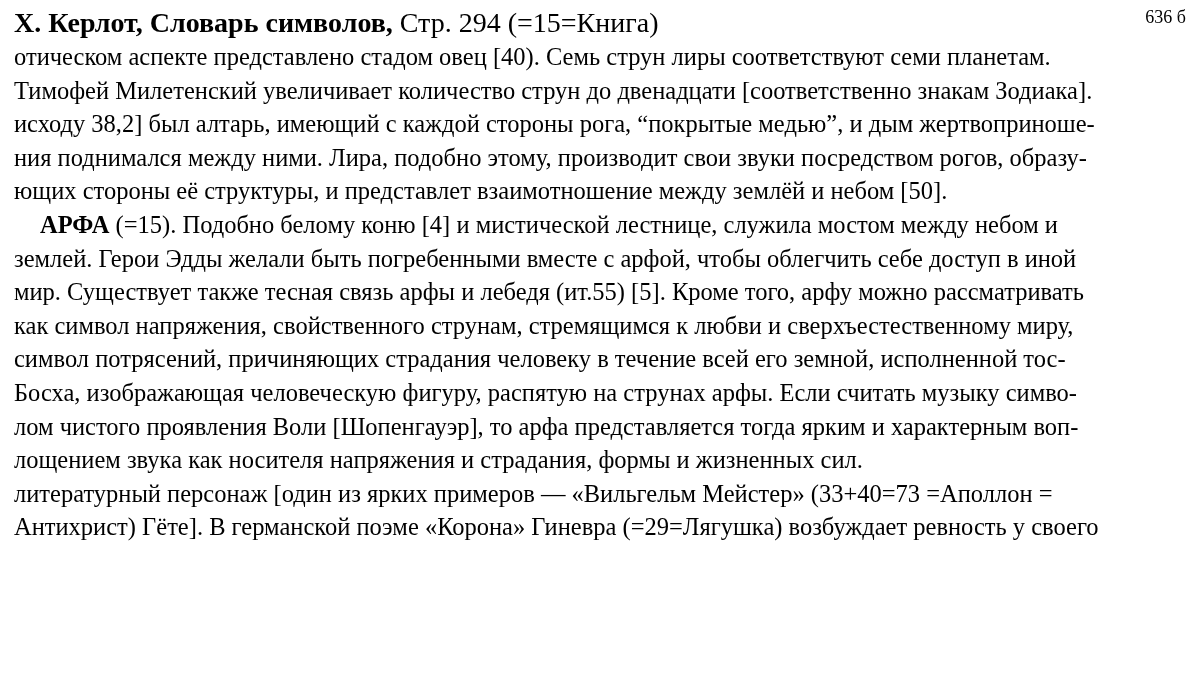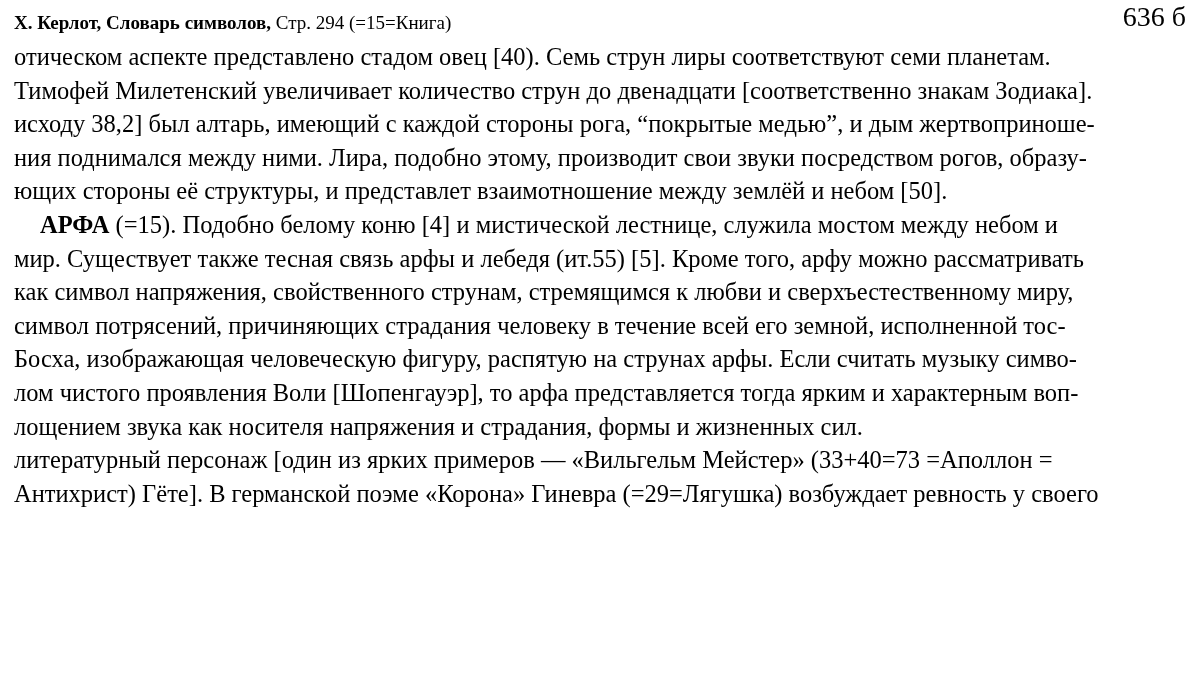--- a/index.html
+++ b/index.html
@@ -20,32 +20,32 @@
     height: 698px;
     box-sizing: border-box;
     padding: 8px 14px 0 14px;
   }
   .header-row {
     position: relative;
     display: block;
     height: 32px;
   }
   .header-title {
-    font-size: 19px;
+    font-size: 28px;
     line-height: 30px;
     white-space: nowrap;
   }
   .header-title .bold {
     font-weight: bold;
   }
   .page-number {
     position: absolute;
     right: 0;
     top: -4px;
-    font-size: 28px;
+    font-size: 18px;
     line-height: 26px;
     font-family: "Liberation Serif", serif;
   }
   .body-text {
     font-size: 24.5px;
     line-height: 33.6px;
     text-align: justify;
     text-align-last: left;
   }
   .para {
@@ -88,20 +88,21 @@
           <span>отическом аспекте представлено стадом овец [40). Семь струн лиры соответствуют семи планетам.</span>
         </span>
       <span class="line">Тимофей Милетенский увеличивает количество струн до двенадцати [соответственно знакам Зодиака].</span>
       <span class="line">исходу 38,2] был алтарь, имеющий с каждой стороны рога, “покрытые медью”, и дым жертвоприноше-</span>
       <span class="line">ния поднимался между ними. Лира, подобно этому, производит свои звуки посредством рогов, образу-</span>
       <span class="line">ющих стороны её структуры, и представлет взаимотношение между землёй и небом [50].</span>
     </p>
 
     <p class="para">
       <span class="line"><span class="indent"></span><span class="lead">АРФА</span> (=15). Подобно белому коню [4] и мистической лестнице, служила мостом между небом и</span>
+      <span class="line">землей. Герои Эдды желали быть погребенными вместе с арфой, чтобы облегчить себе доступ в иной</span>
       <span class="line">мир. Существует также тесная связь арфы и лебедя (ит.55) [5]. Кроме того, арфу можно рассматривать</span>
       <span class="line">как символ напряжения, свойственного струнам, стремящимся к любви и сверхъестественному миру,</span>
       <span class="line">символ потрясений, причиняющих страдания человеку в течение всей его земной, исполненной тос-</span>
       <span class="line">Босха, изображающая человеческую фигуру, распятую на струнах арфы. Если считать музыку симво-</span>
       <span class="line">лом чистого проявления Воли [Шопенгауэр], то арфа представляется тогда ярким и характерным воп-</span>
       <span class="line">лощением звука как носителя напряжения и страдания, формы и жизненных сил.</span>
     </p>
 
     <p class="para">
       <span class="line">литературный персонаж [один из ярких примеров — «Вильгельм Мейстер» (33+40=73 =Аполлон =</span>

